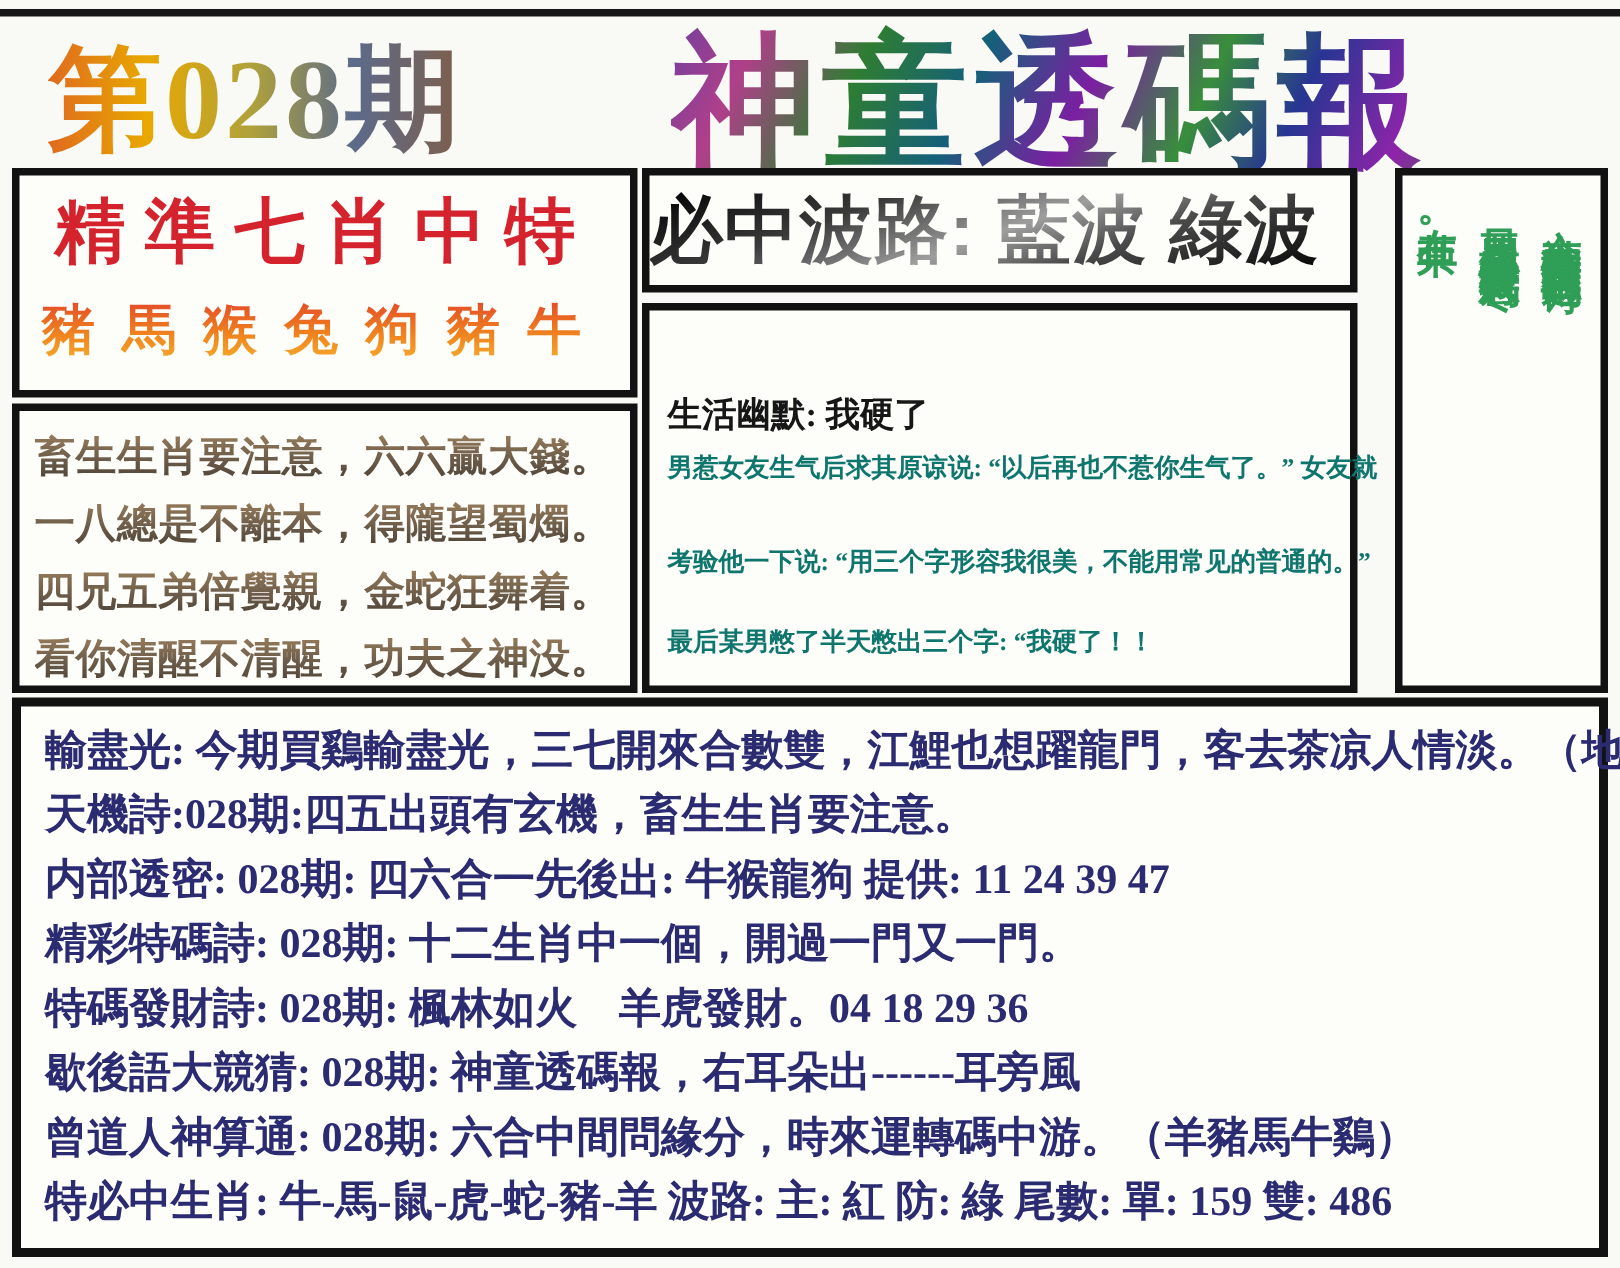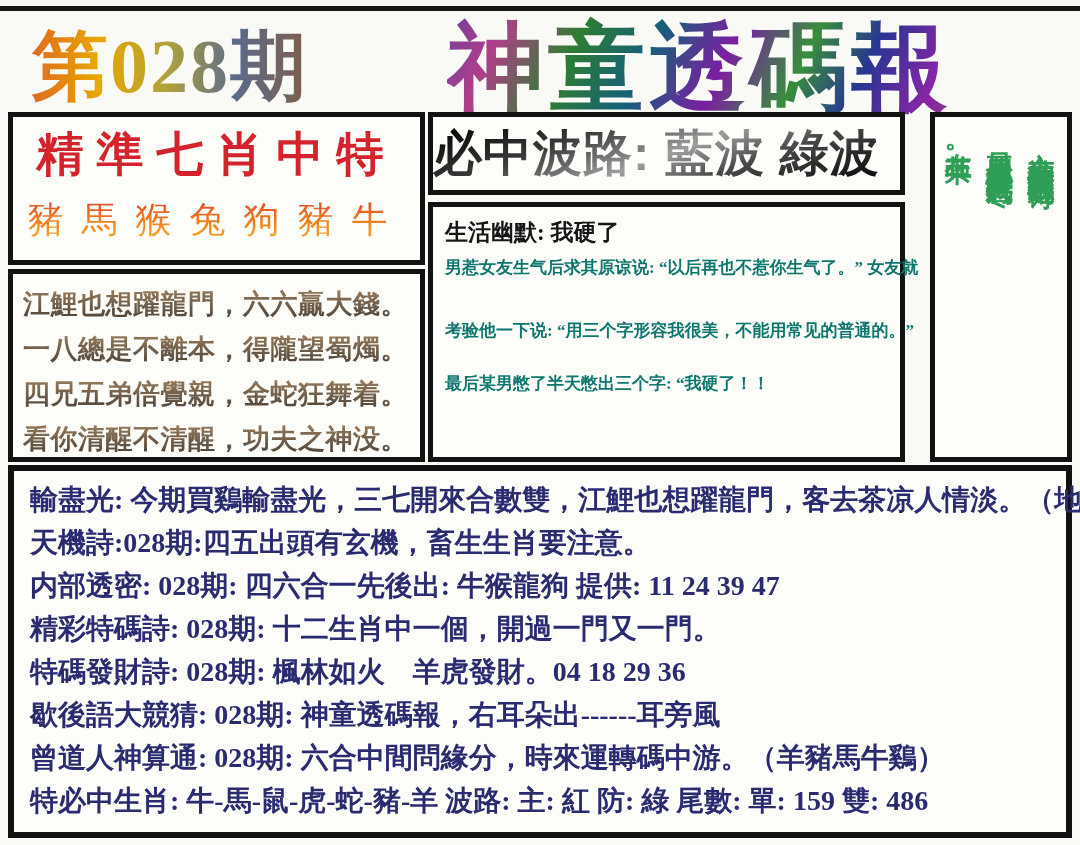--- a/index.html
+++ b/index.html
@@ -23,41 +23,41 @@
   }
 
   .box { position:absolute; background:#fdfdfa; border:5px solid #121212; }
 
   .box-seven { left:8px; top:112px; width:417px; height:153px; text-align:center; }
   .seven-title {
     margin-top:6px; font-family:"Liberation Serif", serif; font-weight:bold;
     font-size:47px; letter-spacing:13px; color:#d5232d; white-space:nowrap;
   }
   .zodiac-row {
-    margin-top:10px; font-weight:400; font-size:36px; letter-spacing:18px; white-space:nowrap;
+    margin-top:10px; font-weight:700; font-size:36px; letter-spacing:18px; white-space:nowrap;
     background:linear-gradient(180deg,#e2402a 0%,#ef831e 55%,#f7b430 100%);
     -webkit-background-clip:text; background-clip:text; color:transparent;
   }
 
   .box-poem { left:8px; top:269px; width:417px; height:193px; padding:8px 6px 0 10px; }
   .poem-line {
     font-weight:900; font-size:27px; line-height:45px; white-space:nowrap; letter-spacing:0.5px;
     background:linear-gradient(180deg,#a88962 0%,#6b5b49 55%,#3f372d 100%);
     -webkit-background-clip:text; background-clip:text; color:transparent;
   }
 
   .box-wave { left:428px; top:112px; width:477px; height:83px; display:flex; align-items:center; }
   .wave-text {
     font-weight:900; font-size:49px; letter-spacing:1px; white-space:nowrap;
     background:linear-gradient(160deg,#050505 5%,#3a3a3a 30%,#9e9e9e 52%,#4a4a4a 68%,#0a0a0a 95%);
     -webkit-background-clip:text; background-clip:text; color:transparent;
   }
 
   .box-joke { left:428px; top:202px; width:477px; height:260px; padding:10px 10px 0 12px; font-family:"Liberation Serif", serif; }
-  .joke-title { font-size:23px; font-weight:bold; color:#161616; }
+  .joke-title { font-size:23px; font-weight:bold; color:#161616;margin-top:44px; }
   .joke-line { font-size:17px; font-weight:bold; color:#0f766e; white-space:nowrap; }
   .joke-line.l1 { margin-top:8px; }
   .joke-line.l2 { margin-top:40px; }
   .joke-line.l3 { margin-top:30px; }
 
   .box-side { left:930px; top:112px; width:142px; height:350px; padding:14px 10px; writing-mode:vertical-rl; }
   .side-col {
     font-family:"Liberation Serif", serif; font-size:27px; font-weight:bold; color:#2f9e57;
     letter-spacing:3px; margin-left:9px; line-height:1.2;
   }
@@ -80,21 +80,21 @@
 
   <div class="issue-no">第028期</div>
   <div class="masthead">神童透碼報</div>
 
   <div class="box box-seven">
     <div class="seven-title">精準七肖中特</div>
     <div class="zodiac-row">豬馬猴兔狗豬牛</div>
   </div>
 
   <div class="box box-poem">
-    <div class="poem-line">江鯉也想躍龍門，六六贏大錢。</div>
+    <div class="poem-line">畜生生肖要注意，六六贏大錢。</div>
     <div class="poem-line">一八總是不離本，得隴望蜀燭。</div>
     <div class="poem-line">四兄五弟倍覺親，金蛇狂舞着。</div>
     <div class="poem-line">看你清醒不清醒，功夫之神没。</div>
   </div>
 
   <div class="box box-wave">
     <div class="wave-text">必中波路: 藍波 綠波</div>
   </div>
 
   <div class="box box-joke">

